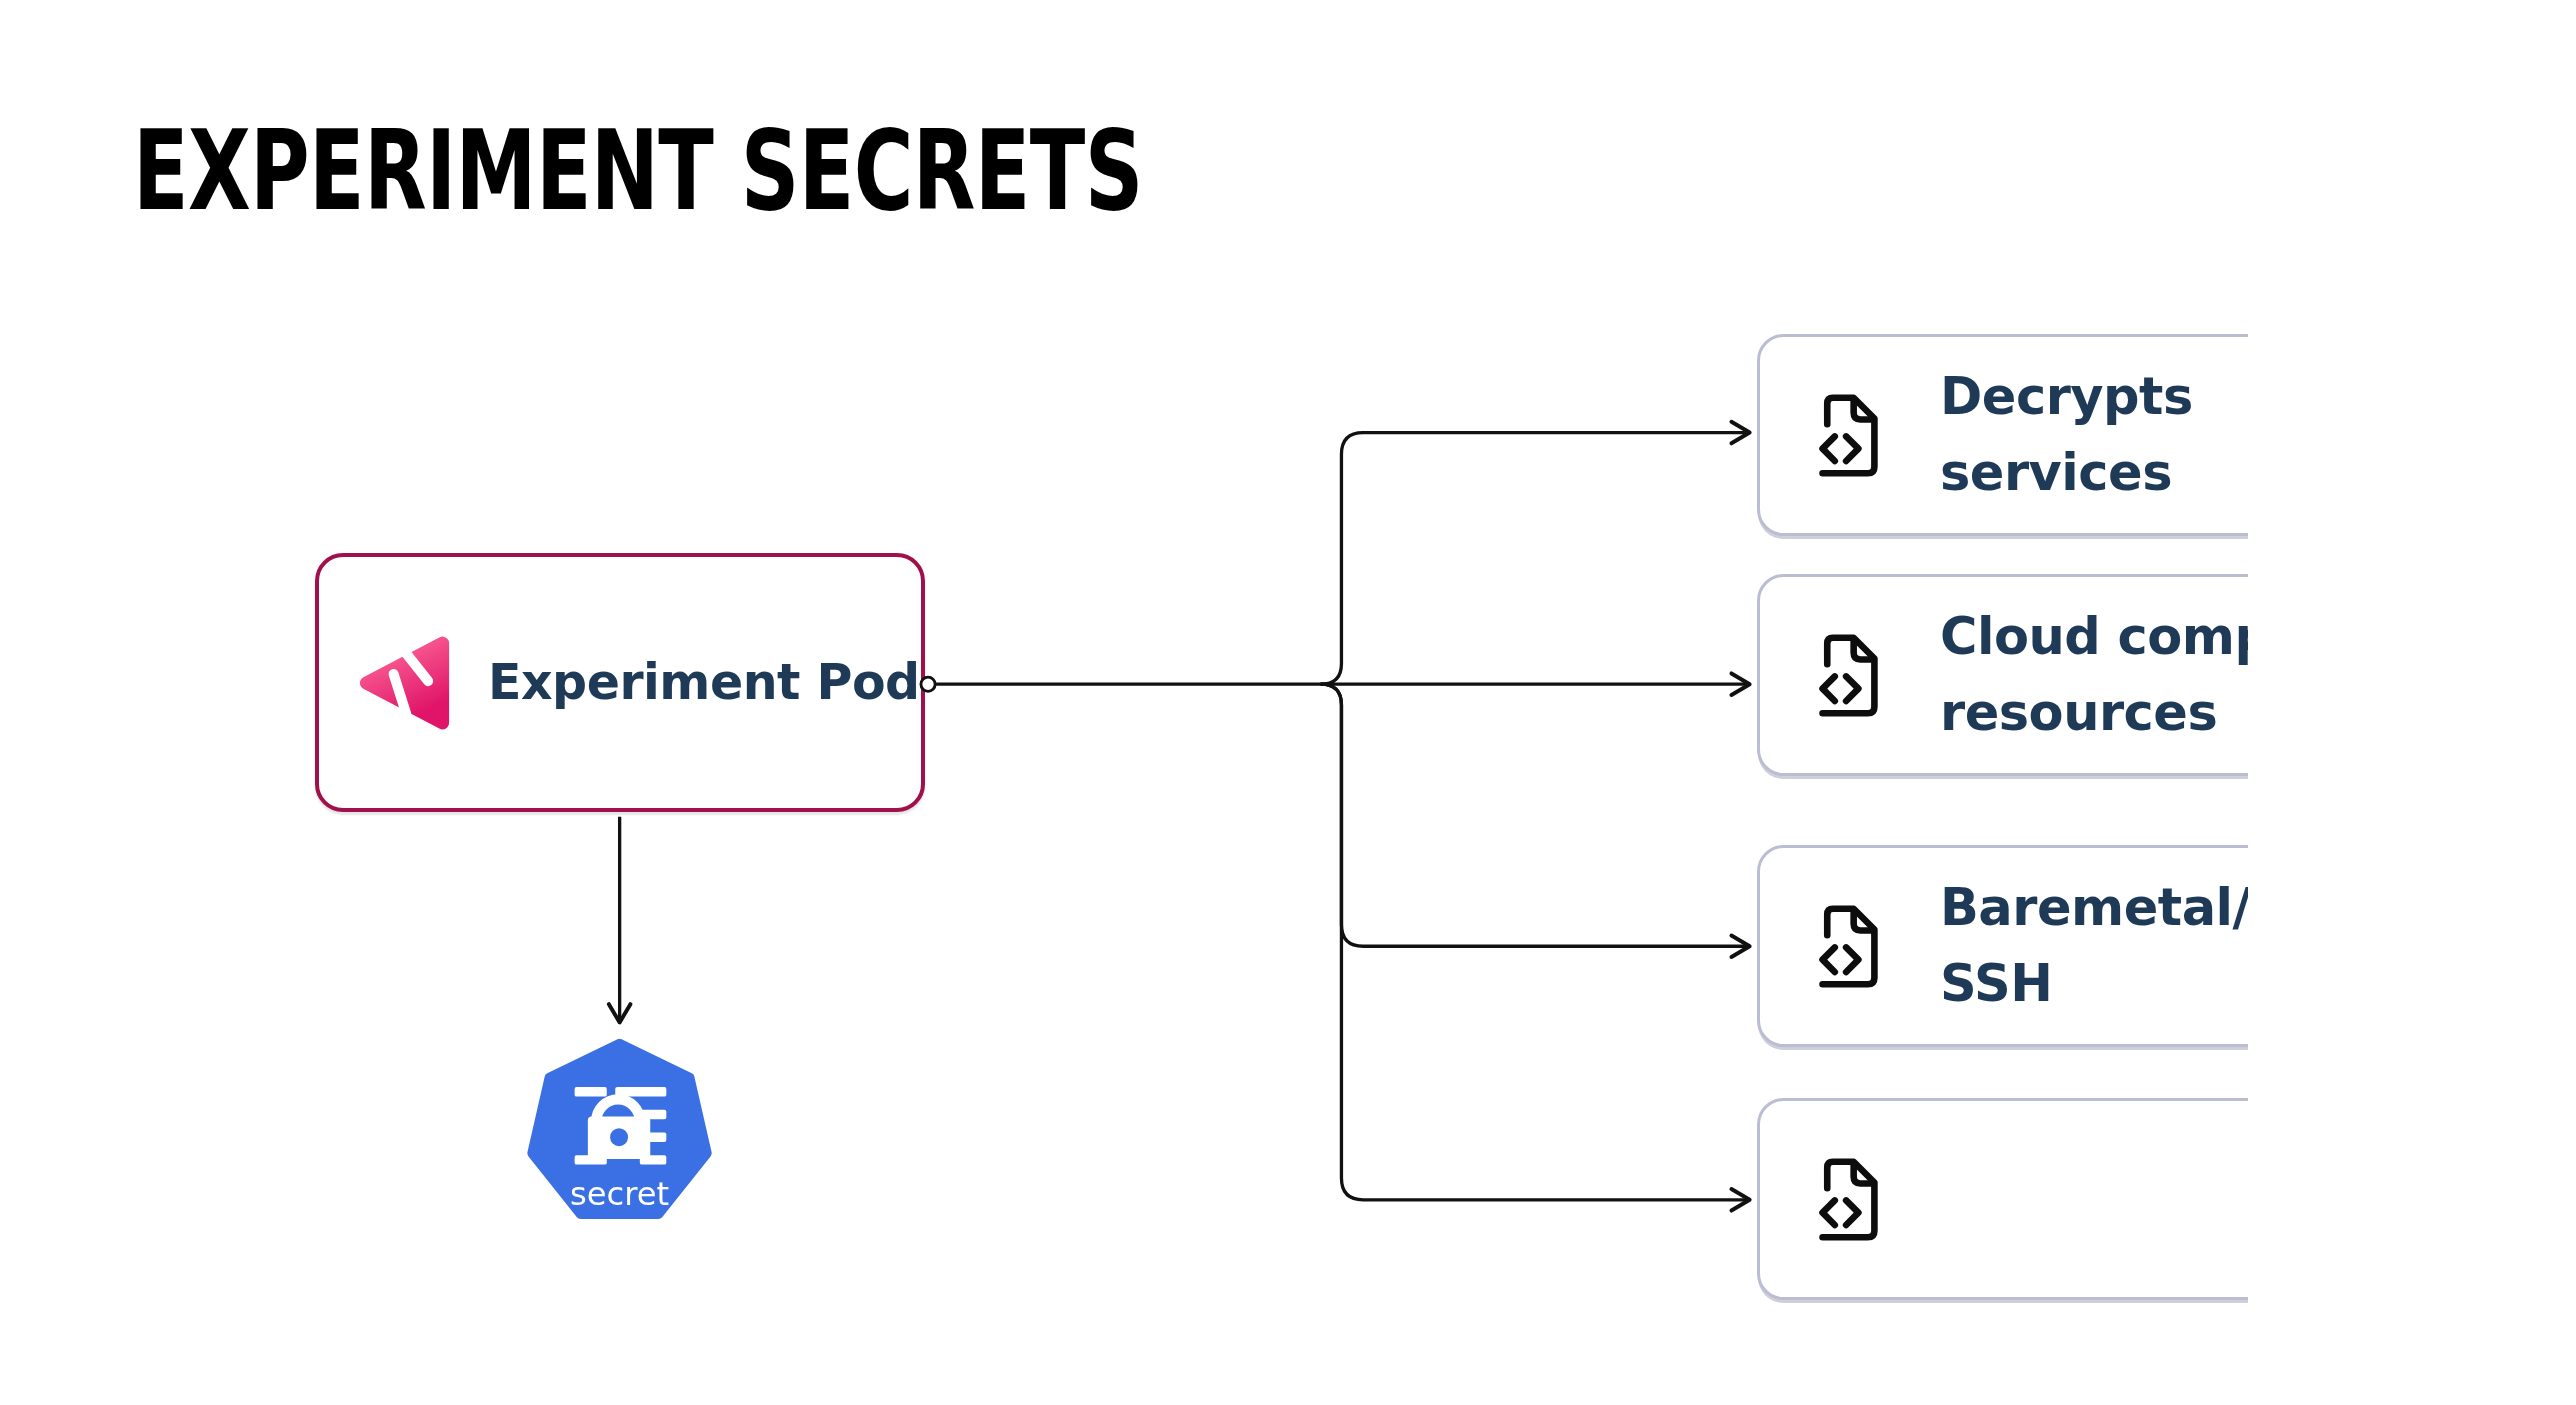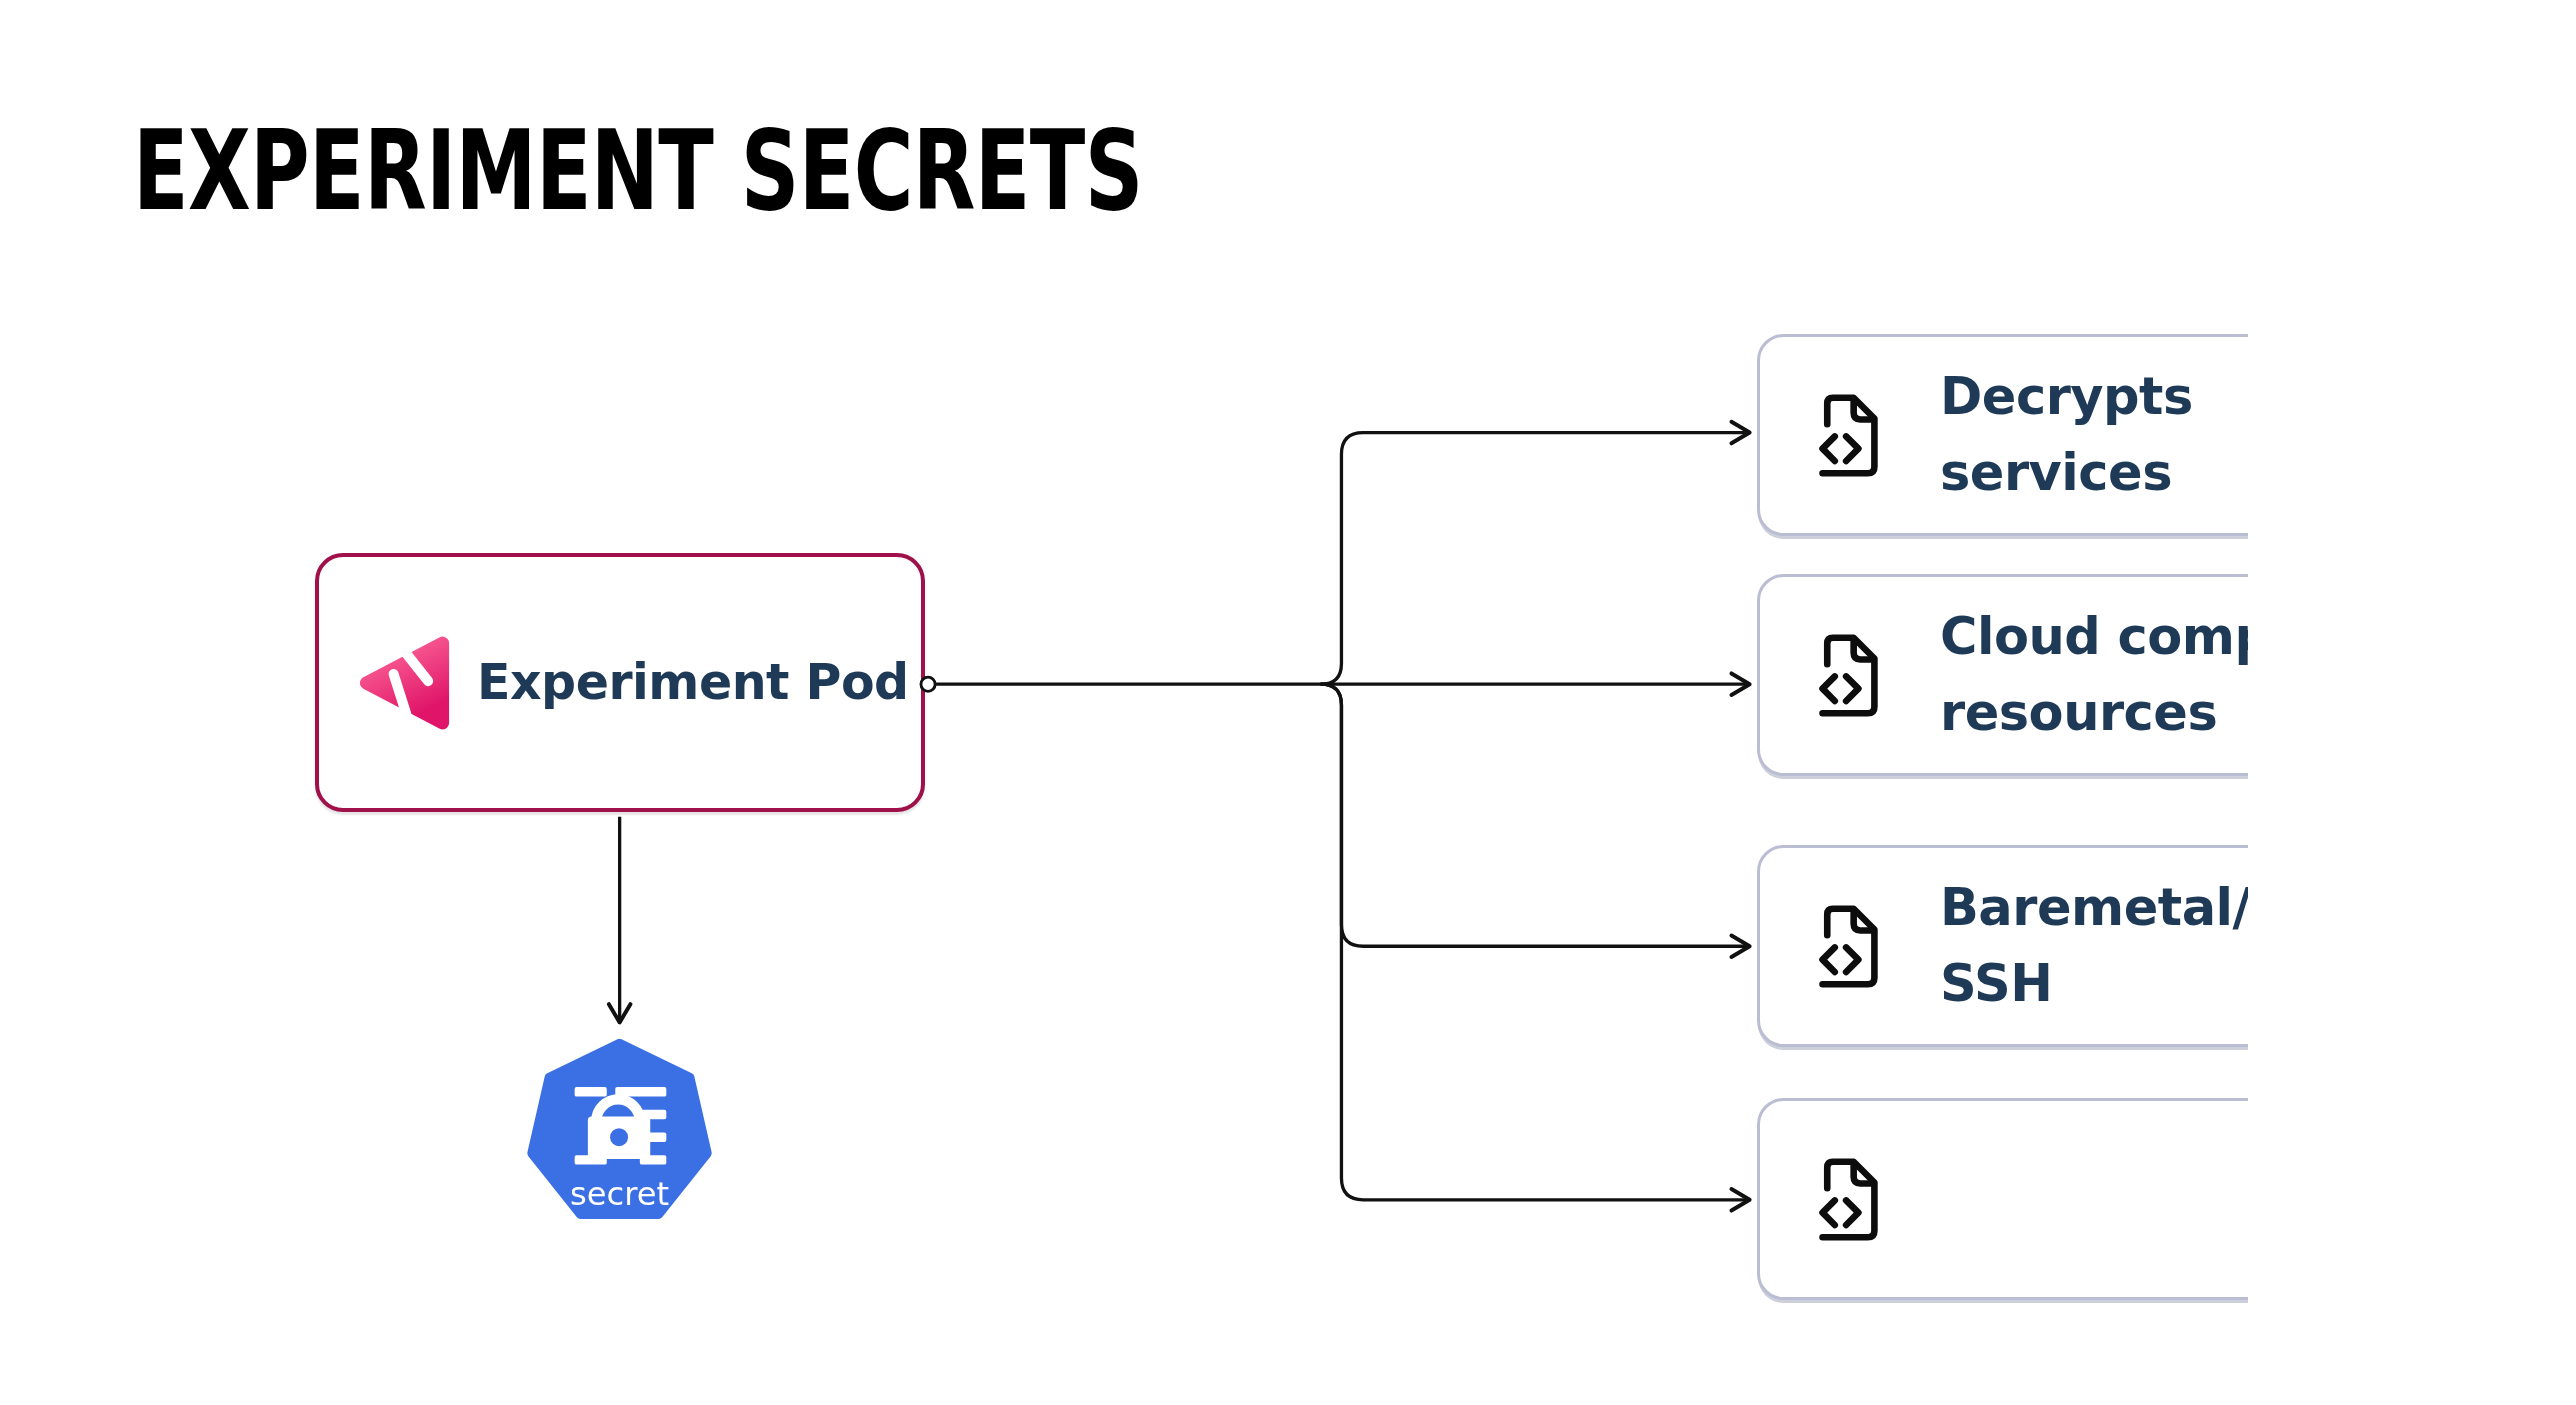--- a/index.html
+++ b/index.html
@@ -30,21 +30,21 @@
     transform:scaleX(0.74);transform-origin:0 0;
     white-space:nowrap;line-height:1.1;
   }
   .pod-box{
     position:absolute;left:315px;top:533px;width:610px;height:259px;
     background:#fff;
     border:4.7px solid var(--pod_border);
     border-radius:28px;
     box-shadow:0 2.8px 1.9px rgba(0,0,0,0.10);
     display:flex;align-items:center;
-    padding-left:40px;gap:27px;
+    padding-left:40px;gap:38px;
     z-index:2;
   }
   .pod-label{
     font-size:49px;font-weight:700;color:var(--navy_text);
     white-space:nowrap;letter-spacing:-0.5px;
   }
   .decrypt-note{
     position:absolute;left:653px;top:854px;
     font-size:42px;font-weight:400;color:var(--navy_text);
     line-height:1.12;white-space:pre;letter-spacing:-0.3px;

